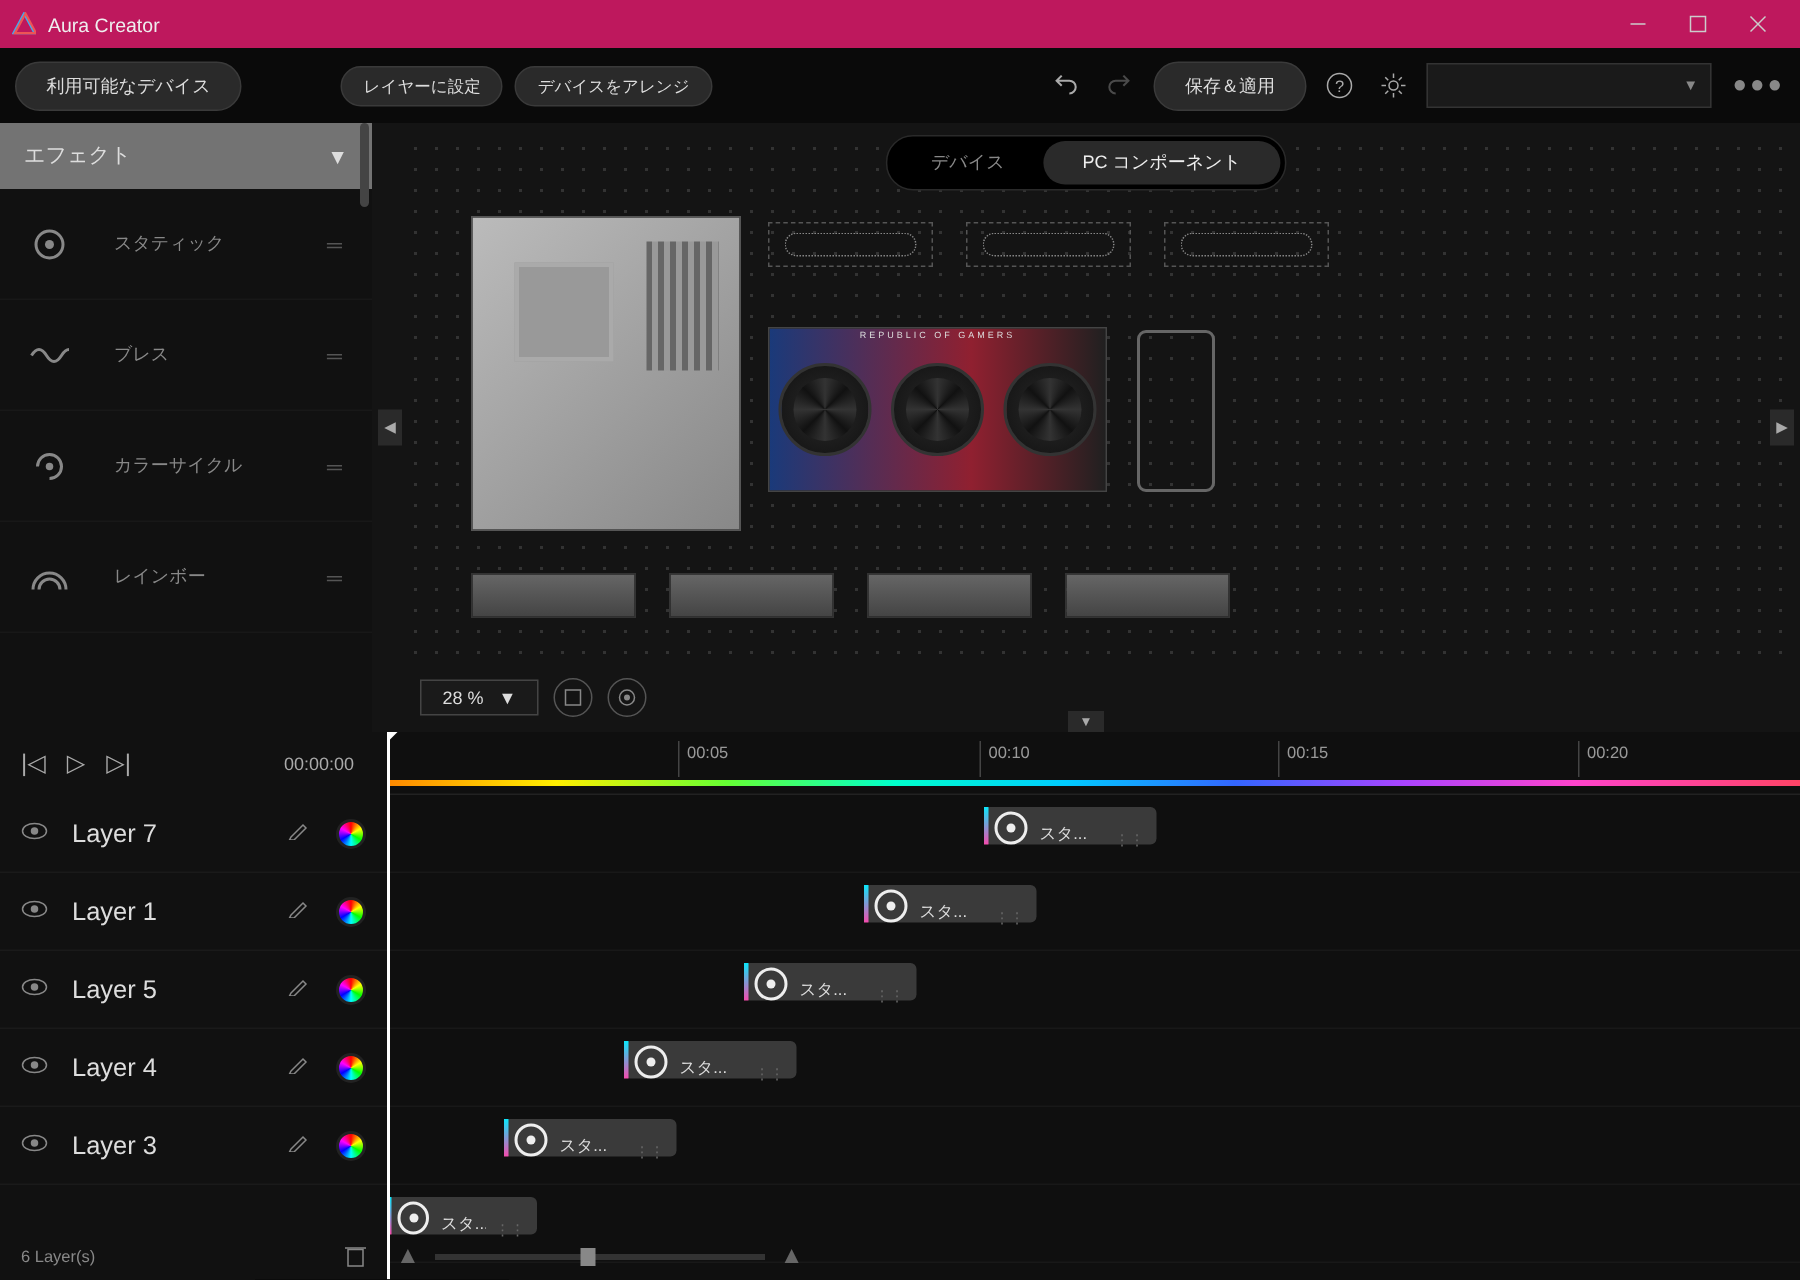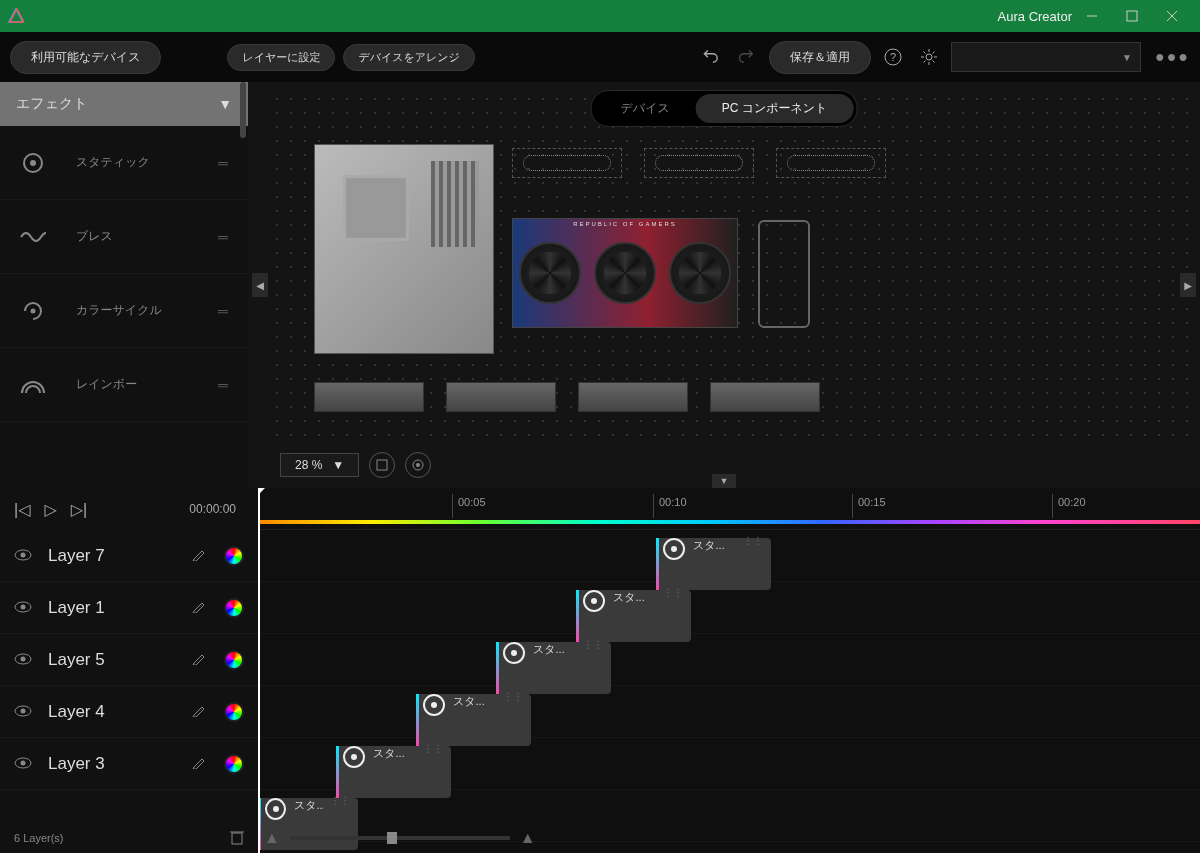--- a/index.html
+++ b/index.html
@@ -1,19 +1,19 @@
 <!DOCTYPE html>
 <html><head>
 <meta charset="utf-8">
 <style>
 * { margin: 0; padding: 0; box-sizing: border-box; font-family: "Segoe UI", Arial, sans-serif; }
 body { background: #0a0a0a; color: #ccc; width: 1200px; height: 853px; overflow: hidden; user-select: none; }
 
 
-.titlebar { height: 32px; display: flex; align-items: center; padding: 0 8px; background: #15803d; text-align: right; }
+.titlebar { height: 32px; display: flex; align-items: center; padding: 0 8px; background: #be185d; }
 .logo { width: 16px; height: 16px; margin-right: 8px; }
 .titlebar .title { font-size: 13px; color: #eee; flex: 1; }
 .win-btn { width: 40px; height: 32px; display: flex; align-items: center; justify-content: center; color: #ccc; font-size: 12px; }
 
 
 .toolbar { height: 50px; display: flex; align-items: center; padding: 0 10px; gap: 8px; }
 .pill { background: #2a2a2a; border-radius: 18px; padding: 7px 20px; font-size: 12px; color: #ddd; border: 1px solid #3a3a3a; }
 .pill.small { padding: 5px 14px; font-size: 11px; }
 .spacer { flex: 1; }
 .icon-btn { width: 28px; height: 28px; display: flex; align-items: center; justify-content: center; color: #aaa; }
@@ -75,21 +75,21 @@
 
 .tl-right { flex: 1; position: relative; overflow: hidden; }
 .ruler { height: 42px; position: relative; border-bottom: 1px solid #222; }
 .rainbow { position: absolute; left: 0; right: 0; top: 32px; height: 4px; background: linear-gradient(90deg, #ff8800, #ffee00 12%, #66ff33 24%, #00ffcc 36%, #00ccff 48%, #3366ff 60%, #aa44ff 72%, #ff44cc 84%, #ff4466 100%); }
 .tick { position: absolute; top: 8px; font-size: 11px; color: #999; }
 .tick::before { content:""; position:absolute; left:-6px; top:-2px; width:1px; height:24px; background:#444;}
 .playhead { position: absolute; left: 0; top: 0; bottom: 0; width: 2px; background: #fff; z-index: 3; }
 .playhead::before { content:""; position:absolute; top:0; left:-5px; border:6px solid transparent; border-top-color:#fff;}
 
 .track { height: 52px; position: relative; border-bottom: 1px solid #181818; }
-.clip { position: absolute; top: 8px; height: 52px; background: #3a3a3a; border-radius: 4px; display: flex; align-items: flex-start; padding: 0 8px 0 4px; border-left: 3px solid; border-image: linear-gradient(#00eeff,#ff44aa) 1; }
+.clip { position: absolute; top: 8px; height: 25px; background: #3a3a3a; border-radius: 4px; display: flex; align-items: flex-end; padding: 0 8px 0 4px; border-left: 3px solid; border-image: linear-gradient(#00eeff,#ff44aa) 1; }
 .clip .ci { width: 22px; height: 22px; border: 2px solid #eee; border-radius: 50%; display:flex;align-items:center;justify-content:center; margin-right:8px;}
 .clip .ci::after{content:"";width:6px;height:6px;background:#eee;border-radius:50%;}
 .clip .cl { font-size: 11px; color: #ddd; white-space: nowrap; overflow: hidden; }
 .clip .grip2 { margin-left: auto; color: #666; font-size: 10px; line-height: 5px; padding-left: 6px; }
 .tl-zoom { position:absolute; bottom:4px; left:6px; right:6px; height:22px; display:flex; align-items:center; gap:10px; color:#666;}
 .tl-zoom .bar { flex:0 0 220px; height:4px; background:#333; position:relative;}
 .tl-zoom .bar::after{content:"";position:absolute;left:44%;top:-4px;width:10px;height:12px;background:#888;}
 </style>
 </head>
 <body>

